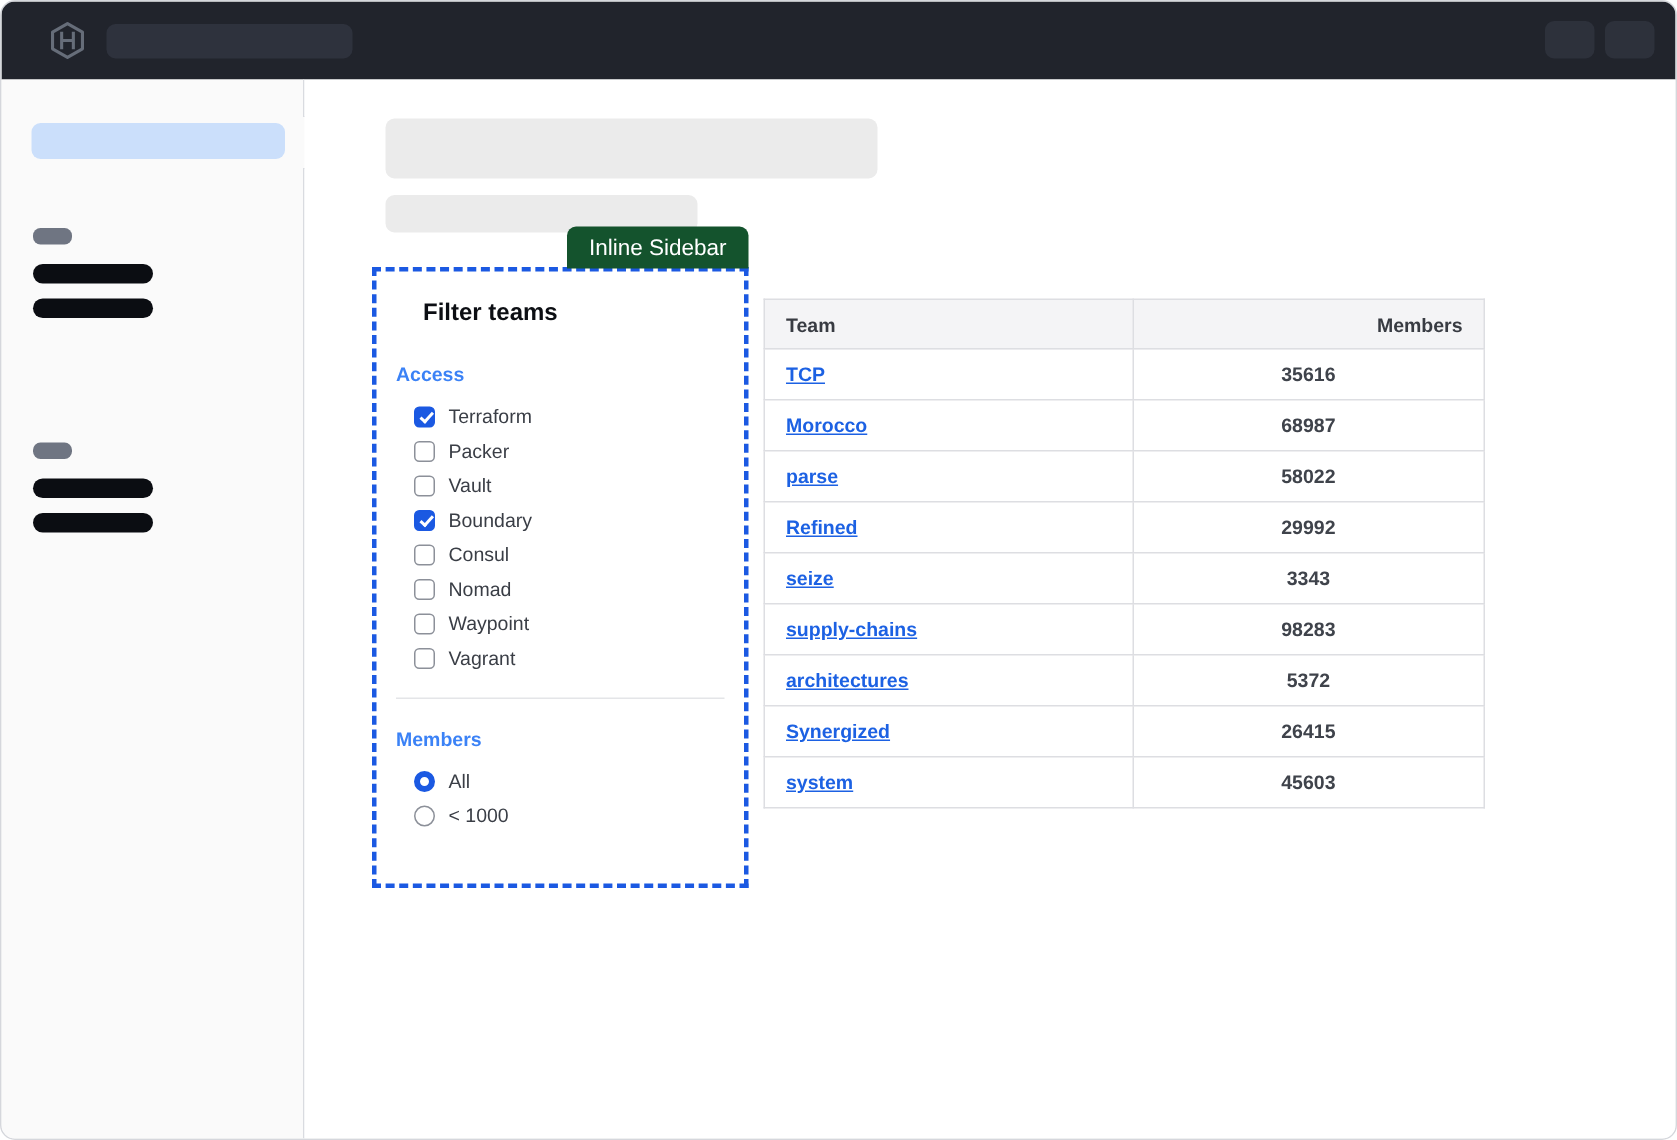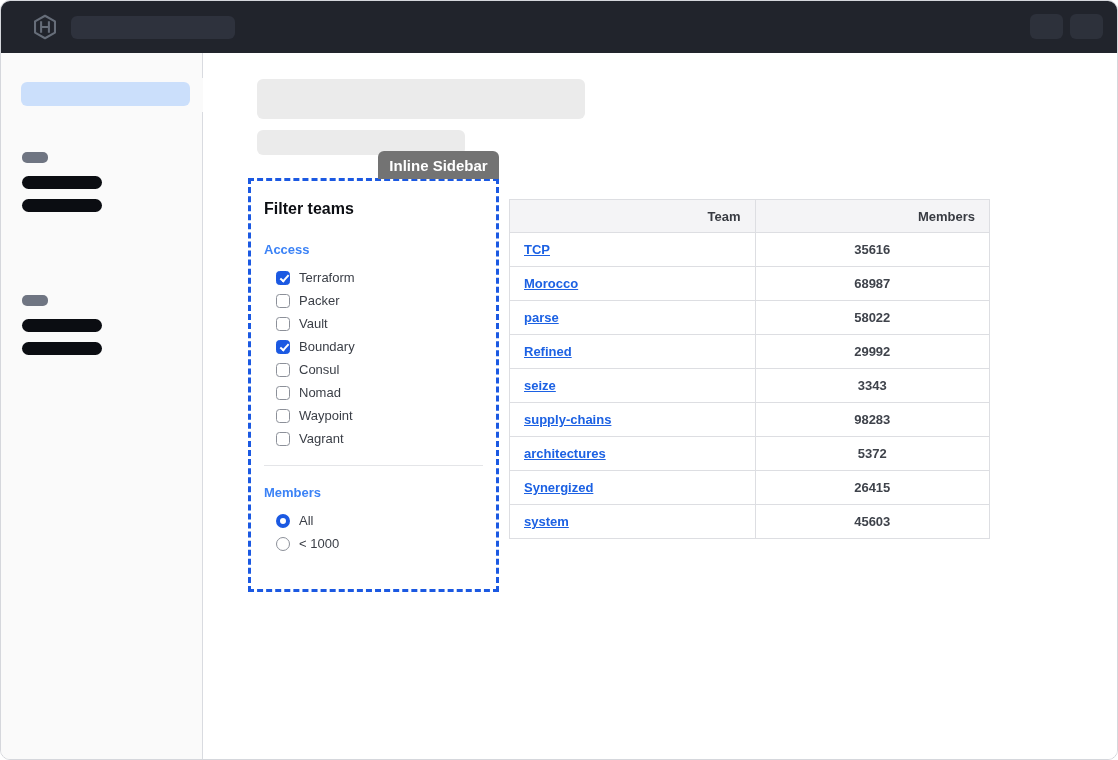--- a/index.html
+++ b/index.html
@@ -55,36 +55,36 @@
 
   
   .main { position: absolute; top: 52px; left: 202px; right: 0; bottom: 0; background: #ffffff; }
   .main-skel-1 { position: absolute; left: 54px; top: 26px; width: 328px; height: 40px; background: #ebebeb; border-radius: 6px; }
   .main-skel-2 { position: absolute; left: 54px; top: 77px; width: 208px; height: 25px; background: #ebebeb; border-radius: 6px; }
 
   
   .badge {
     position: absolute; top: 98px; left: 175px;
     width: 121px; height: 28px;
-    background: #737373;
+    background: #14532d;
     border-radius: 6px 6px 0 0;
-    color: #ffffff; font-size: 15px; font-weight: bold;
+    color: #ffffff; font-size: 15px; font-weight: normal;
     display: flex; align-items: center; justify-content: center;
     z-index: 3;
     text-align: right;
   }
   .filter-panel {
     position: absolute; left: 45px; top: 125px;
     width: 251px; height: 414px;
     border: 3px dashed #1b59e2;
     background: #ffffff;
     padding: 19px 13px 0 13px;
     z-index: 2;
   }
-  .filter-title { font-size: 16px; font-weight: bold; color: #0c0e13; margin-bottom: 24px; }
+  .filter-title { font-size: 16px; font-weight: bold; color: #0c0e13; margin-bottom: 24px; margin-left: 18px; }
   .group-label { font-size: 13px; font-weight: bold; color: #3b82f6; margin-bottom: 9px; }
   .opt-row { display: flex; align-items: center; height: 23px; margin-left: 12px; }
   .opt-label { font-size: 13px; color: #3a3e46; margin-left: 9px; }
 
   .checkbox {
     width: 14px; height: 14px; flex: 0 0 auto;
     border: 1px solid #8c9099; border-radius: 3.5px; background: #ffffff;
     position: relative;
   }
   .checkbox.checked { background: #1b59e2; border-color: #1b59e2; }
@@ -106,21 +106,21 @@
   .team-table {
     position: absolute; left: 306px; top: 146px;
     width: 481px;
     border-collapse: collapse;
     font-size: 13px;
     background: #ffffff;
   }
   .team-table th, .team-table td { border: 1px solid #dddee2; font-weight: bold; }
   .team-table th {
     background: #f4f4f6; color: #383b42; font-weight: bold;
-    height: 33px; text-align: right; padding: 0 14px;
+    height: 33px; text-align: left; padding: 0 14px;
   }
   .team-table th.col-members { text-align: right; }
   .team-table td { height: 34px; padding: 0 14px; color: #3f434b; }
   .team-table td.cell-members { text-align: center; }
   .team-table col.c1 { width: 246px; }
   .team-table col.c2 { width: 235px; }
   .team-link { color: #1c61e3; text-decoration: underline; cursor: pointer; }
 </style>
 </head>
 <body>

